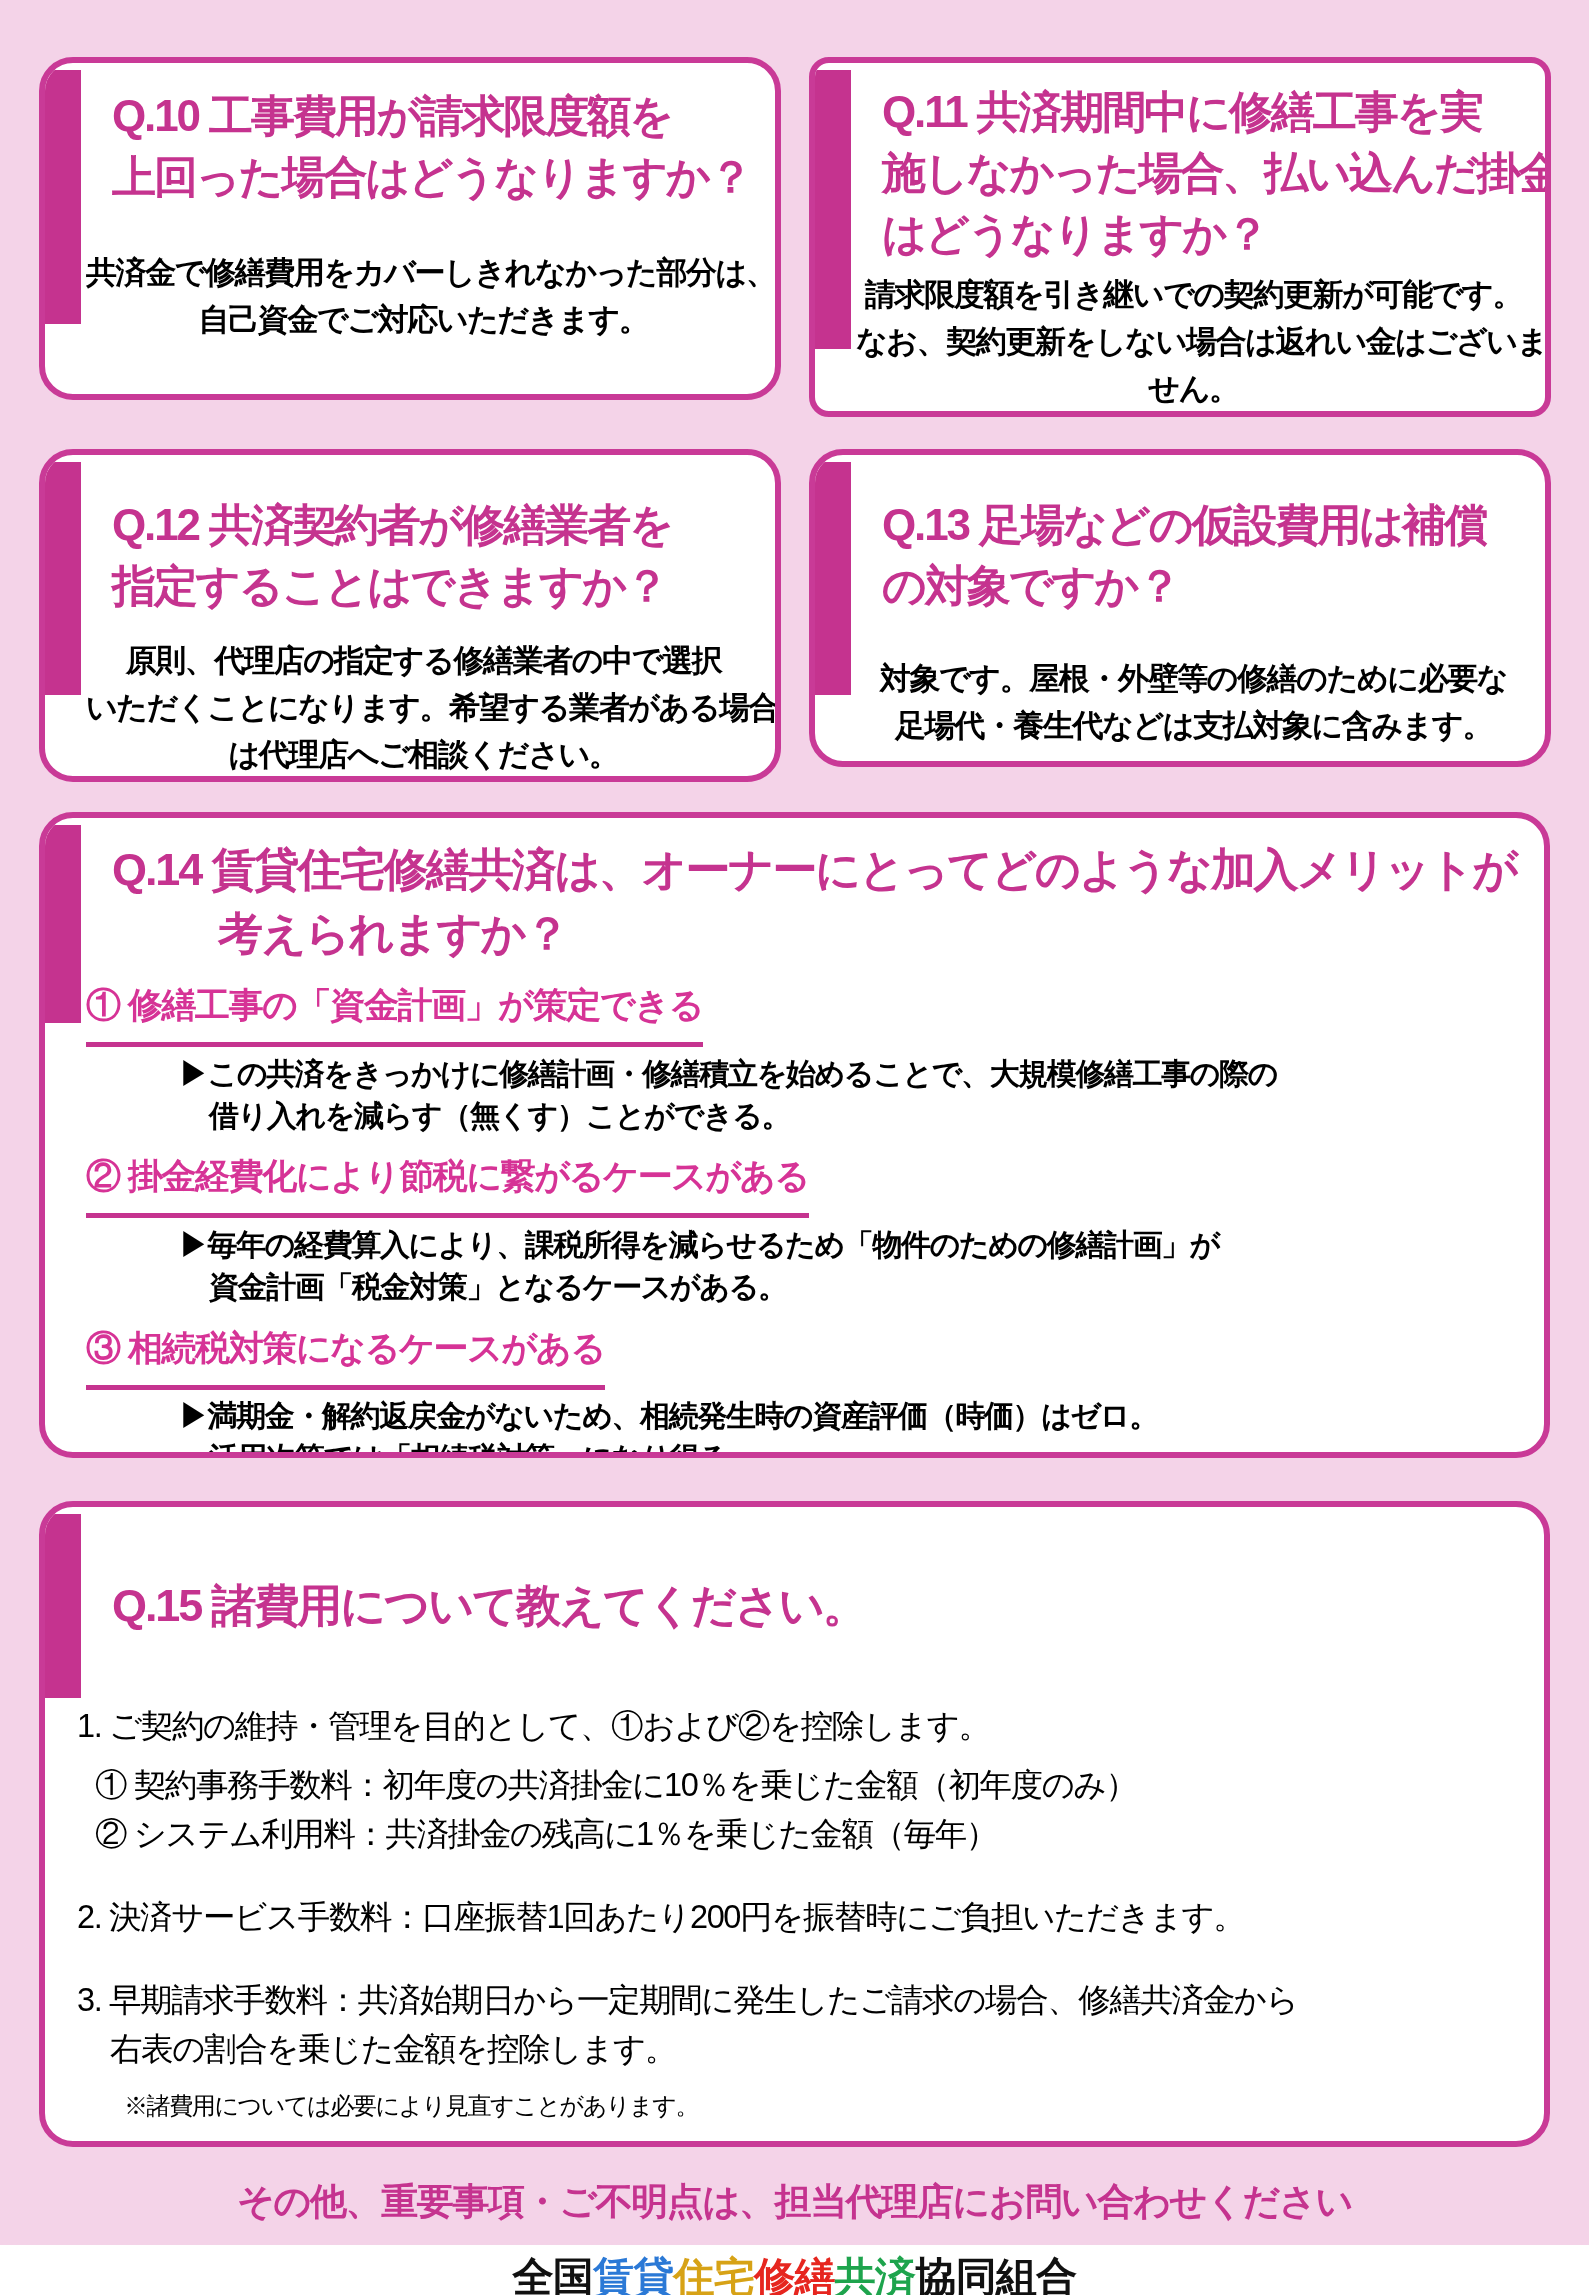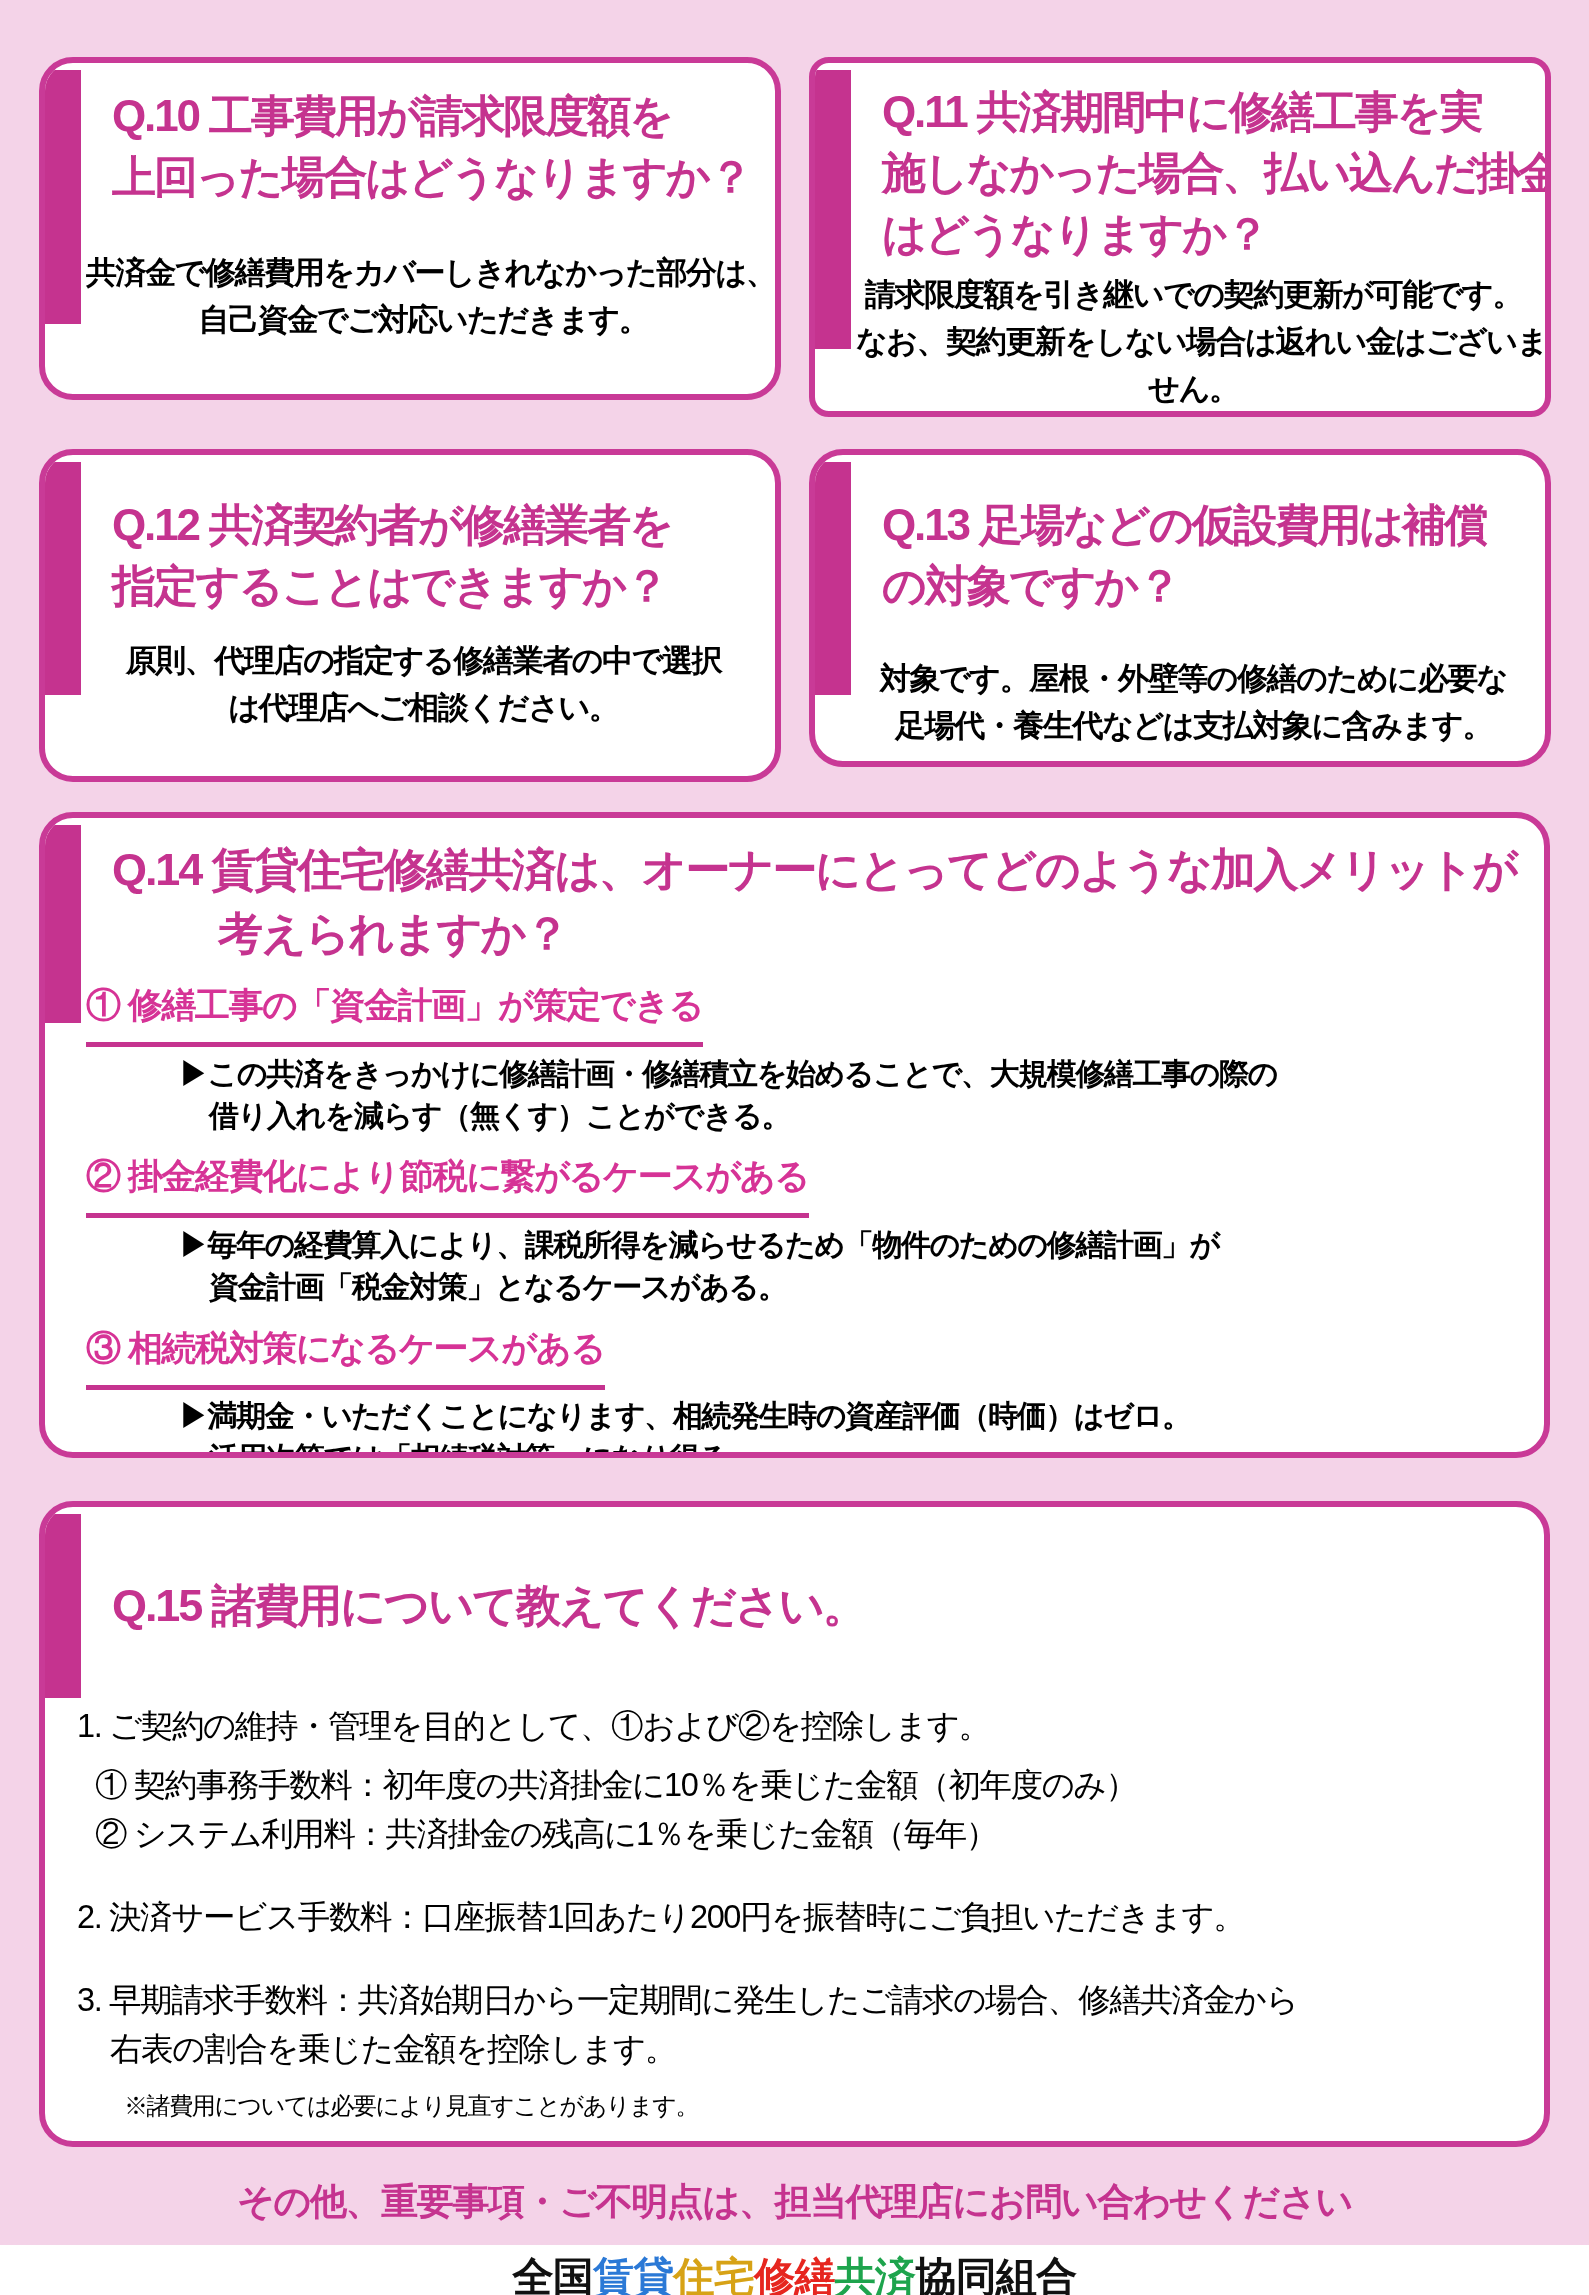--- a/index.html
+++ b/index.html
@@ -124,20 +124,21 @@
   </section>
 
   <section class="card card-q12">
     <div class="bar bar-q12"></div>
     <h2 class="q-title">
       <span class="tline">Q.12 共済契約者が修繕業者を</span>
       <span class="tline">指定することはできますか？</span>
     </h2>
     <p class="q-body">
       <span class="bline">原則、代理店の指定する修繕業者の中で選択</span>
+      <span class="bline">いただくことになります。希望する業者がある場合</span>
       <span class="bline">は代理店へご相談ください。</span>
     </p>
   </section>
 
   <section class="card card-q13">
     <div class="bar bar-q13"></div>
     <h2 class="q-title">
       <span class="tline">Q.13 足場などの仮設費用は補償</span>
       <span class="tline">の対象ですか？</span>
     </h2>
@@ -166,21 +167,21 @@
       <span class="benefit-heading">② 掛金経費化により節税に繋がるケースがある</span>
       <p class="benefit-detail">
         <span class="dline1">▶毎年の経費算入により、課税所得を減らせるため「物件のための修繕計画」が</span>
         <span class="dline2">資金計画「税金対策」となるケースがある。</span>
       </p>
     </div>
 
     <div class="benefit">
       <span class="benefit-heading">③ 相続税対策になるケースがある</span>
       <p class="benefit-detail">
-        <span class="dline1">▶満期金・いただくことになります、相続発生時の資産評価（時価）はゼロ。</span>
+        <span class="dline1">▶満期金・解約返戻金がないため、相続発生時の資産評価（時価）はゼロ。</span>
         <span class="dline2">活用次第では「相続税対策」になり得る。</span>
       </p>
     </div>
   </section>
 
   <section class="card card-q15">
     <div class="bar bar-q15"></div>
     <h2 class="q-title">
       <span class="tline">Q.15 諸費用について教えてください。</span>
     </h2>

